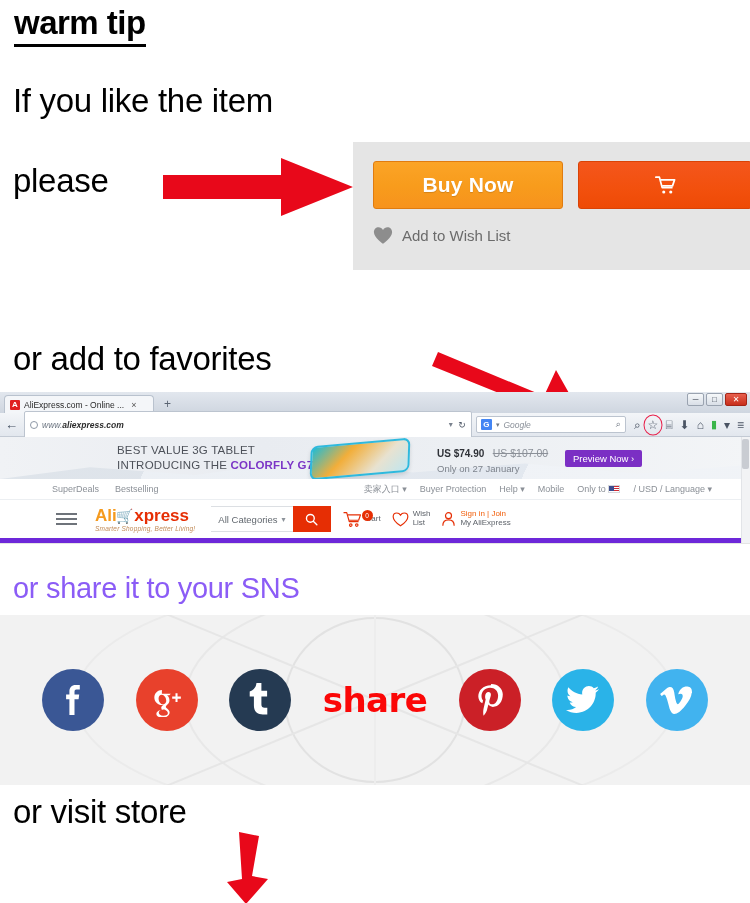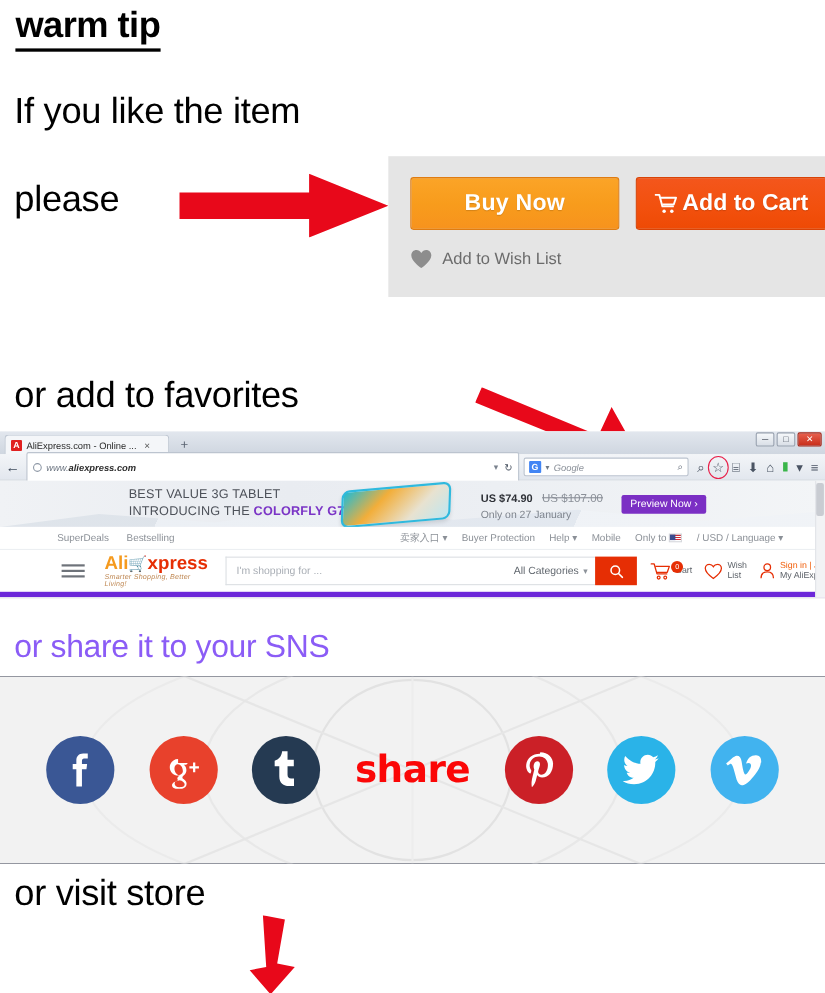--- a/index.html
+++ b/index.html
@@ -427,21 +427,20 @@
     <div class="btn-buy-now">
       <span>Buy Now</span>
     </div>
     <div class="btn-add-cart">
       <svg class="cart-glyph" viewBox="0 0 24 22">
         <path d="M1 2 h4 l3.2 12 h11" fill="none" stroke="#fff" stroke-width="2" stroke-linecap="round" stroke-linejoin="round"></path>
         <path d="M6.4 5 h16 l-2.4 7 h-11.8" fill="none" stroke="#fff" stroke-width="2" stroke-linejoin="round"></path>
         <circle cx="10" cy="19" r="1.8" fill="#fff"></circle>
         <circle cx="18" cy="19" r="1.8" fill="#fff"></circle>
       </svg>
-      <span>Add to Cart</span>
     </div>
   </div>
   <div class="wish-row">
     <svg class="heart-grey" viewBox="0 0 22 20">
       <path d="M11 19 C11 19 1 12.2 1 6.4 C1 3.2 3.3 1 6.1 1 C8.1 1 9.9 2.1 11 4 C12.1 2.1 13.9 1 15.9 1 C18.7 1 21 3.2 21 6.4 C21 12.2 11 19 11 19 Z" fill="#8d8d8d"></path>
     </svg>
     <span class="wish-label">Add to Wish List</span>
   </div>
 </div>
 
@@ -534,23 +533,20 @@
       <div class="hamburger">
           <i></i>
           <i></i>
           <i></i>
         </div>
       <div class="ali-logo">
         <div class="ali-word"><span class="a1">Ali</span><span class="cartmark">🛒</span><span class="a2">xpress</span></div>
         <div class="ali-tag">Smarter Shopping, Better Living!</div>
       </div>
       <div class="searchwrap">
-        <div class="search-field">
-          <span class="search-ph">I'm shopping for ...</span>
-        </div>
         <div class="cat-select">
           <span class="cat-label">All Categories</span>
           <span class="cat-caret">▾</span>
         </div>
         <div class="search-btn">
           <svg class="mag-white" viewBox="0 0 16 16">
             <circle cx="6.6" cy="6.6" r="4.8" fill="none" stroke="#fff" stroke-width="1.7"></circle>
             <line x1="10.2" y1="10.2" x2="14.6" y2="14.6" stroke="#fff" stroke-width="1.7" stroke-linecap="round"></line>
           </svg>
         </div>

